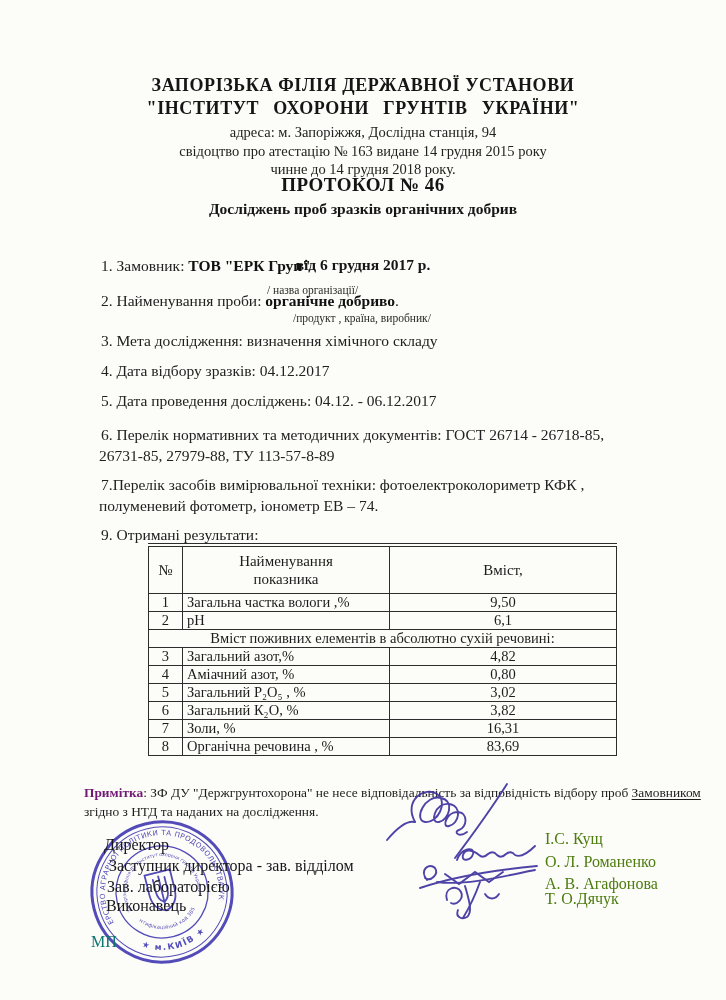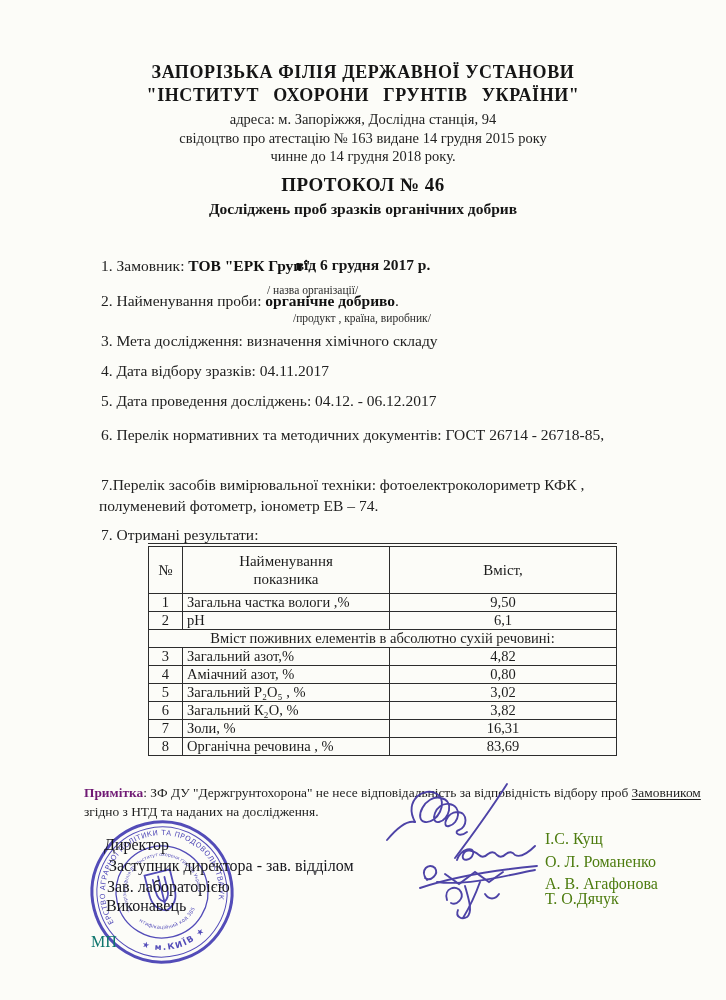--- a/index.html
+++ b/index.html
@@ -32,21 +32,21 @@
   .mp{font-size:16px;color:#0f766e;z-index:4;}
   .stamp-wrap{left:76px;top:806px;width:172px;height:172px;transform:rotate(-14deg);opacity:.88;z-index:1;}
   .sig-wrap{left:383px;top:780px;width:180px;height:142px;z-index:2;}
   .stamp-text{font-family:"DejaVu Sans","Liberation Sans",sans-serif;fill:#3c34b0;}
 </style>
 </head>
 <body>
 
 <div class="page">
 
-  <div class="abs ctr" style="top:61px">
+  <div class="abs ctr" style="top:74px">
     <div class="hdr-bold">ЗАПОРІЗЬКА ФІЛІЯ ДЕРЖАВНОЇ УСТАНОВИ</div>
     <div class="hdr-bold hdr-line2">"ІНСТИТУТ ОХОРОНИ ГРУНТІВ УКРАЇНИ"</div>
     <div class="hdr-small" style="margin-top:3px">адреса: м. Запоріжжя, Дослідна станція, 94</div>
     <div class="hdr-small">свідоцтво про атестацію № 163 видане 14 грудня 2015 року</div>
     <div class="hdr-small">чинне до 14 грудня 2018 року.</div>
   </div>
 
   <div class="abs ctr" style="top:174px">
     <div class="title-main">ПРОТОКОЛ № 46</div>
     <div class="title-sub" style="margin-top:3px">Досліджень проб зразків органічних добрив</div>
@@ -57,33 +57,34 @@
     <span>1. Замовник: </span><b>ТОВ "ЕРК Груп"</b>
   </div>
   <div class="abs subcap" style="top:284px;left:267px">/ назва організації/</div>
 
   <div class="abs item" style="top:290px">
     <span>2. Найменування проби: </span><b>органічне добриво</b><span>.</span>
   </div>
   <div class="abs subcap" style="top:312px;left:293px">/продукт , країна, виробник/</div>
 
   <div class="abs item" style="top:330px">3. Мета дослідження: визначення хімічного складу</div>
-  <div class="abs item" style="top:360px">4. Дата відбору зразків: 04.11.2017</div>
+  <div class="abs item" style="top:360px">4. Дата відбору зразків: 04.12.2017</div>
   <div class="abs item" style="top:390px">5. Дата проведення досліджень: 04.12. - 06.12.2017</div>
 
   <div class="abs item" style="top:424px">
     <div>6. Перелік нормативних та методичних документів: ГОСТ 26714 - 26718-85,</div>
+    <div style="margin-left:-2px">26731-85, 27979-88, ТУ 113-57-8-89</div>
   </div>
 
   <div class="abs item" style="top:474px">
     <div>7.Перелік засобів вимірювальної техніки: фотоелектроколориметр КФК ,</div>
     <div style="margin-left:-2px">полуменевий фотометр, іонометр ЕВ – 74.</div>
   </div>
 
-  <div class="abs item" style="top:524px">7. Отримані результати:</div>
+  <div class="abs item" style="top:524px">9. Отримані результати:</div>
 
   <table class="results">
     <tbody>
         <tr>
       <th class="col-no">№</th>
       <th class="col-name"><span class="th-name-inner">Найменування показника</span></th>
       <th class="col-val">Вміст,</th>
     </tr>
     <tr>
       <td class="col-no">1</td>

